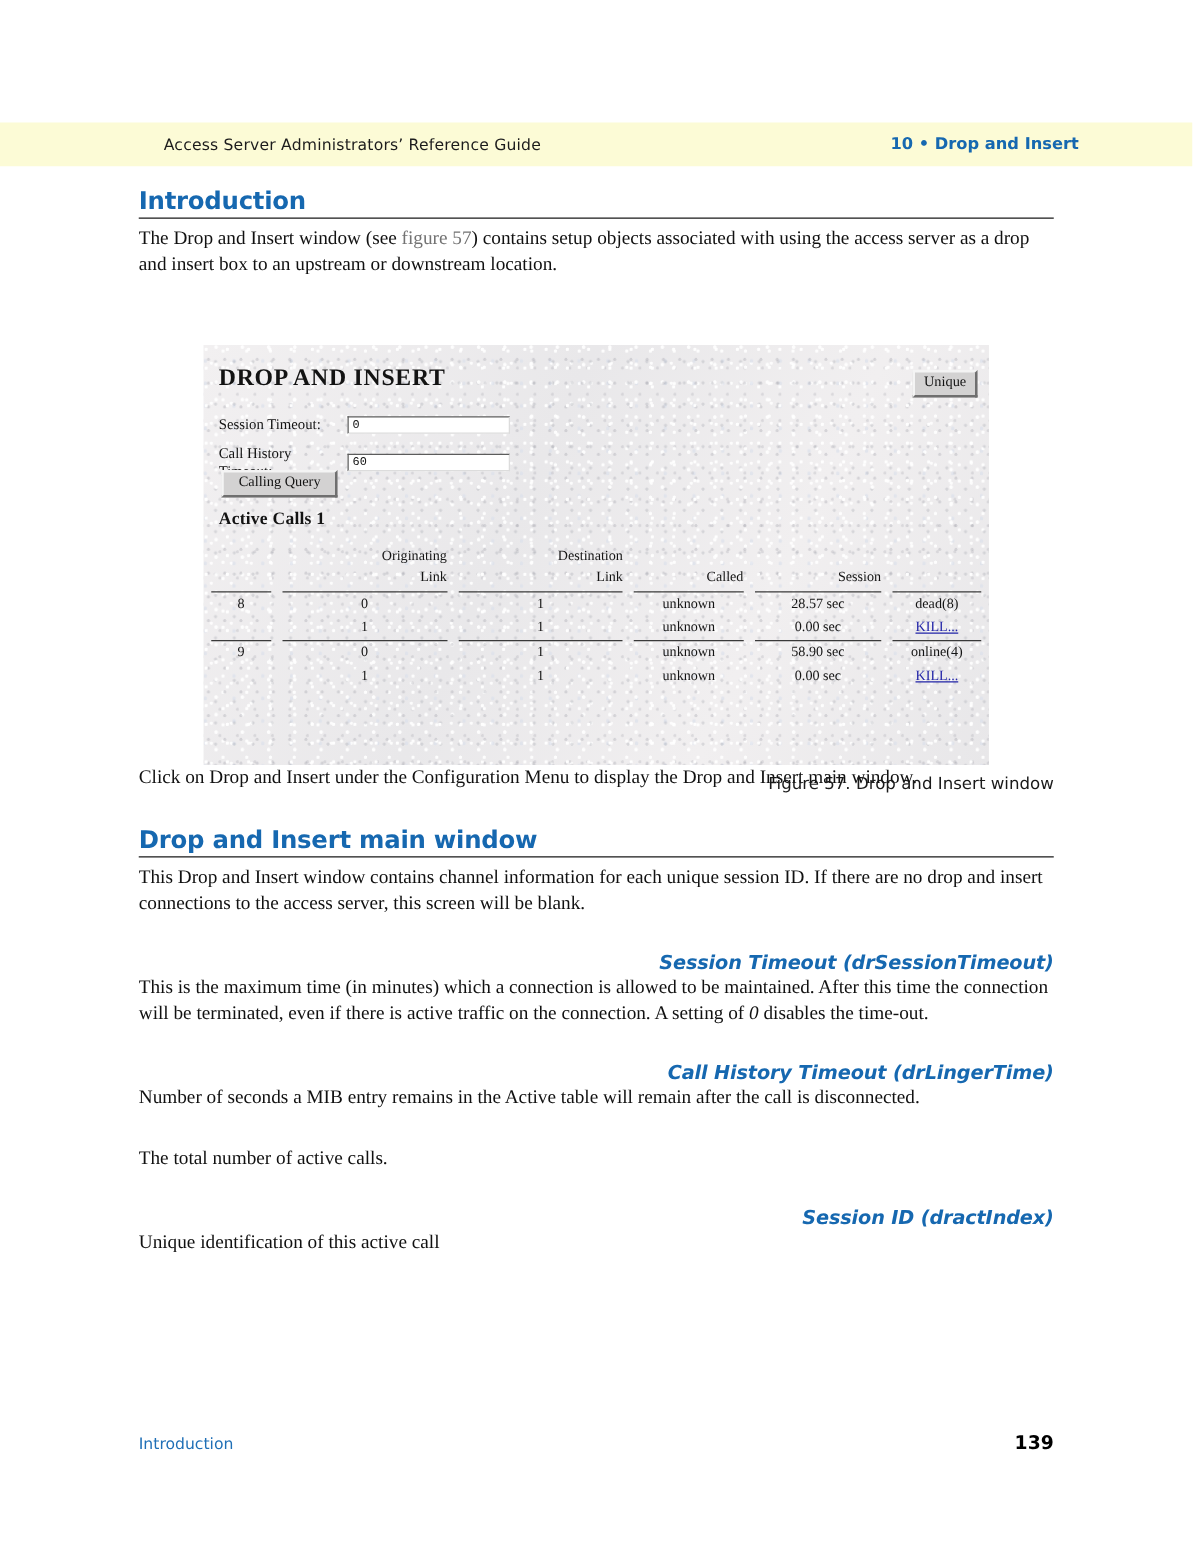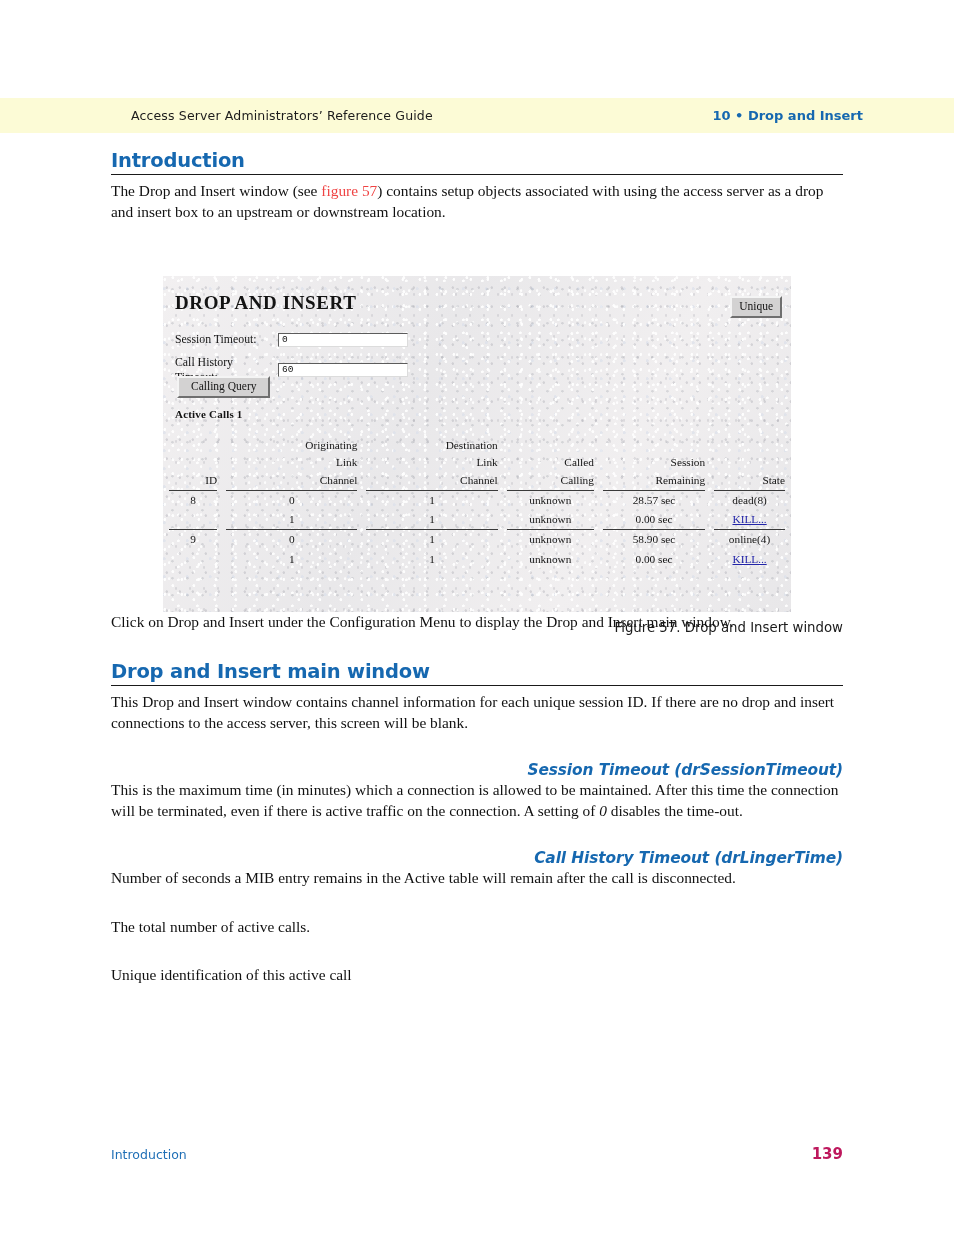--- a/index.html
+++ b/index.html
@@ -68,21 +68,21 @@
   }
   p.body {
     font-family: "Liberation Serif", serif;
     font-size: 15.4px;
     line-height: 1.33;
     color: #111111;
     margin: 0 0 4px 0;
     text-align: left;
   }
   a.xref {
-    color: #ef4444;
+    color: #737373;
     text-decoration: none;
     text-align: right;
   }
   em.lit { font-style: italic; }
 
   h2.sub {
     font-family: "DejaVu Sans", sans-serif;
     font-size: 15.4px;
     font-weight: bold;
     font-style: italic;
@@ -178,21 +178,21 @@
     border-top: 2px solid #f4f4f4;
     border-left: 2px solid #f4f4f4;
     border-right: 2px solid #6f6f6f;
     border-bottom: 2px solid #6f6f6f;
     line-height: 1.1;
   }
   .active-label {
     position: absolute;
     left: 12px; top: 132px;
     font-family: "Liberation Serif", serif;
-    font-size: 11px;
+    font-size: 14px;
     font-weight: bold;
     letter-spacing: 0.2px;
   }
   .calls-table {
     position: absolute;
     left: 6px; top: 162px;
     width: 616px;
     border-collapse: collapse;
     font-family: "Liberation Serif", serif;
     font-size: 11.3px;
@@ -243,21 +243,21 @@
   }
   .ftr-left {
     font-family: "DejaVu Sans", sans-serif;
     font-size: 12.5px;
     color: #1f6fb6;
   }
   .ftr-right {
     font-family: "DejaVu Sans", sans-serif;
     font-size: 15px;
     font-weight: bold;
-    color: #be185d;
+    color: #000000;
   }
 </style>
 </head>
 <body>
 
 <div class="page-header">
   <div class="page-header-inner">
     <span class="hdr-left">Access Server Administrators’ Reference Guide</span>
     <span class="hdr-right">10 • Drop and Insert</span>
   </div>
@@ -288,20 +288,21 @@
 
   <h2 class="sub">Call History Timeout (drLingerTime)</h2>
   <p class="body">Number of seconds a MIB entry remains in the Active table will remain after the call is disconnected.</p>
 
   <div class="spacer-md"></div>
 
   <p class="body">The total number of active calls.</p>
 
   <div class="spacer-md"></div>
 
+  <h2 class="sub">Session ID (dractIndex)</h2>
   <p class="body">Unique identification of this active call</p>
 
 </div>
 
 <div class="figure-wrap">
   <div class="screenshot">
 
     <div class="sc-title">DROP AND INSERT</div>
 
     <div class="server-btn">Unique</div>
@@ -354,33 +355,20 @@
           <th>Link</th>
           <th></th>
           <th>Link</th>
           <th></th>
           <th>Called</th>
           <th></th>
           <th>Session</th>
           <th></th>
           <th></th>
         </tr>
-        <tr>
-          <th>ID</th>
-          <th></th>
-          <th>Channel</th>
-          <th></th>
-          <th>Channel</th>
-          <th></th>
-          <th>Calling</th>
-          <th></th>
-          <th>Remaining</th>
-          <th></th>
-          <th>State</th>
-        </tr>
       </thead>
       <tbody>
 
         <tr class="seg-top">
           <td>8</td>
           <td class="gap"></td>
           <td>0</td>
           <td class="gap"></td>
           <td>1</td>
           <td class="gap"></td>

